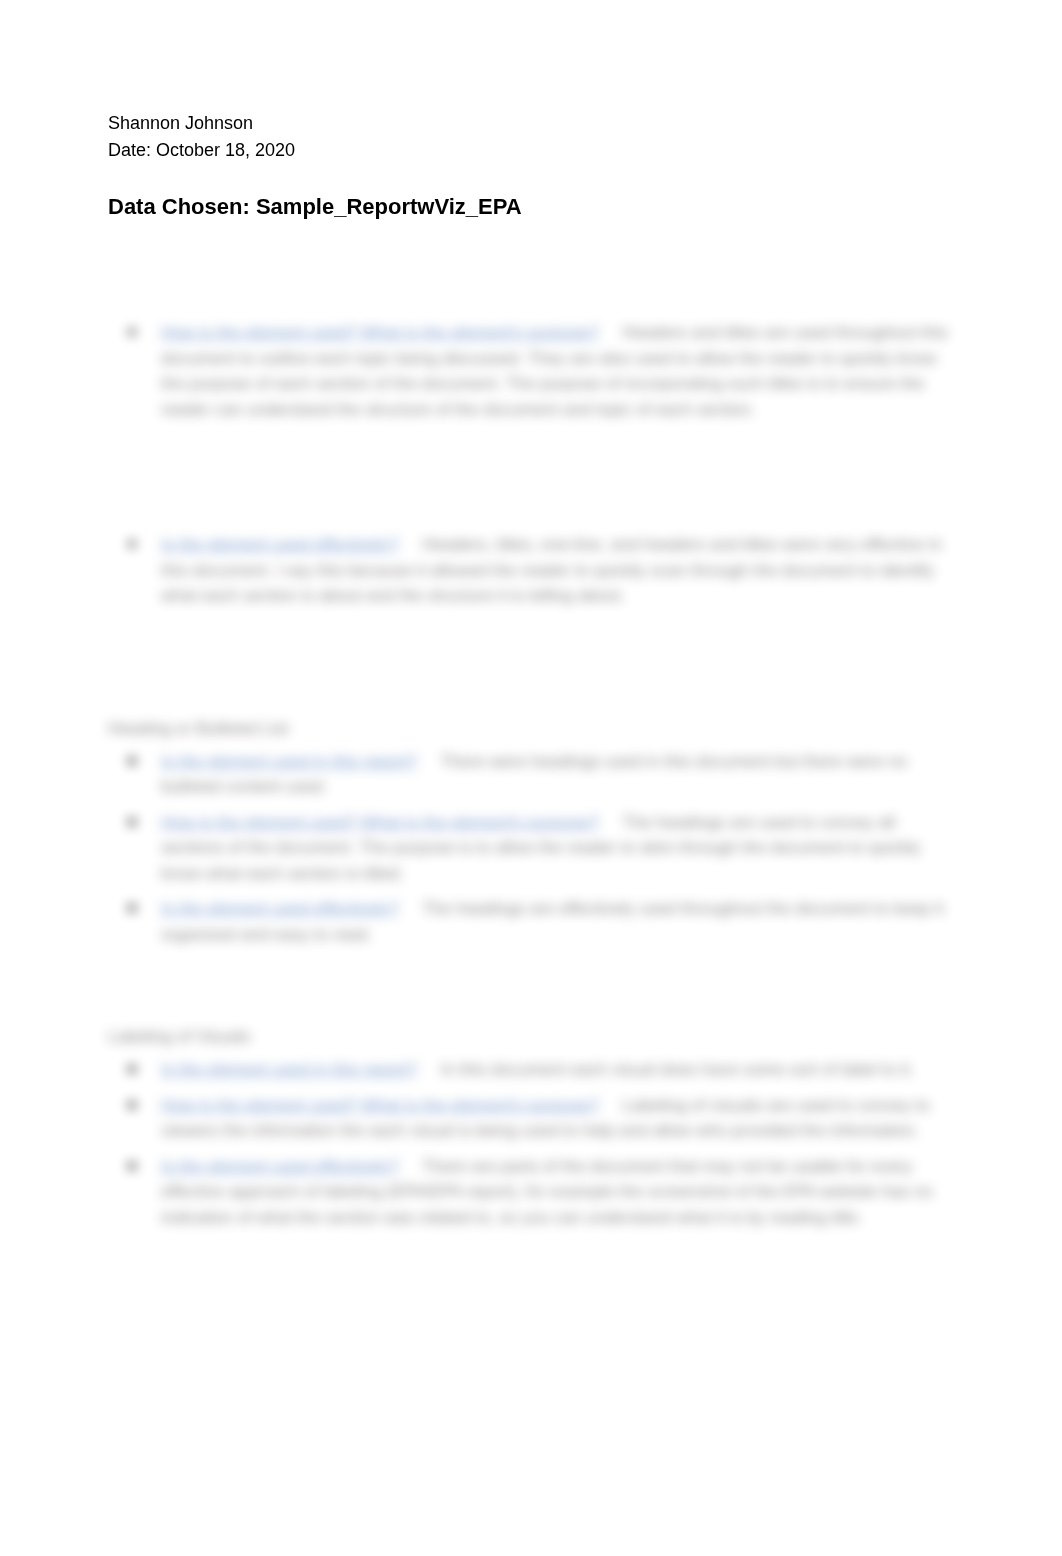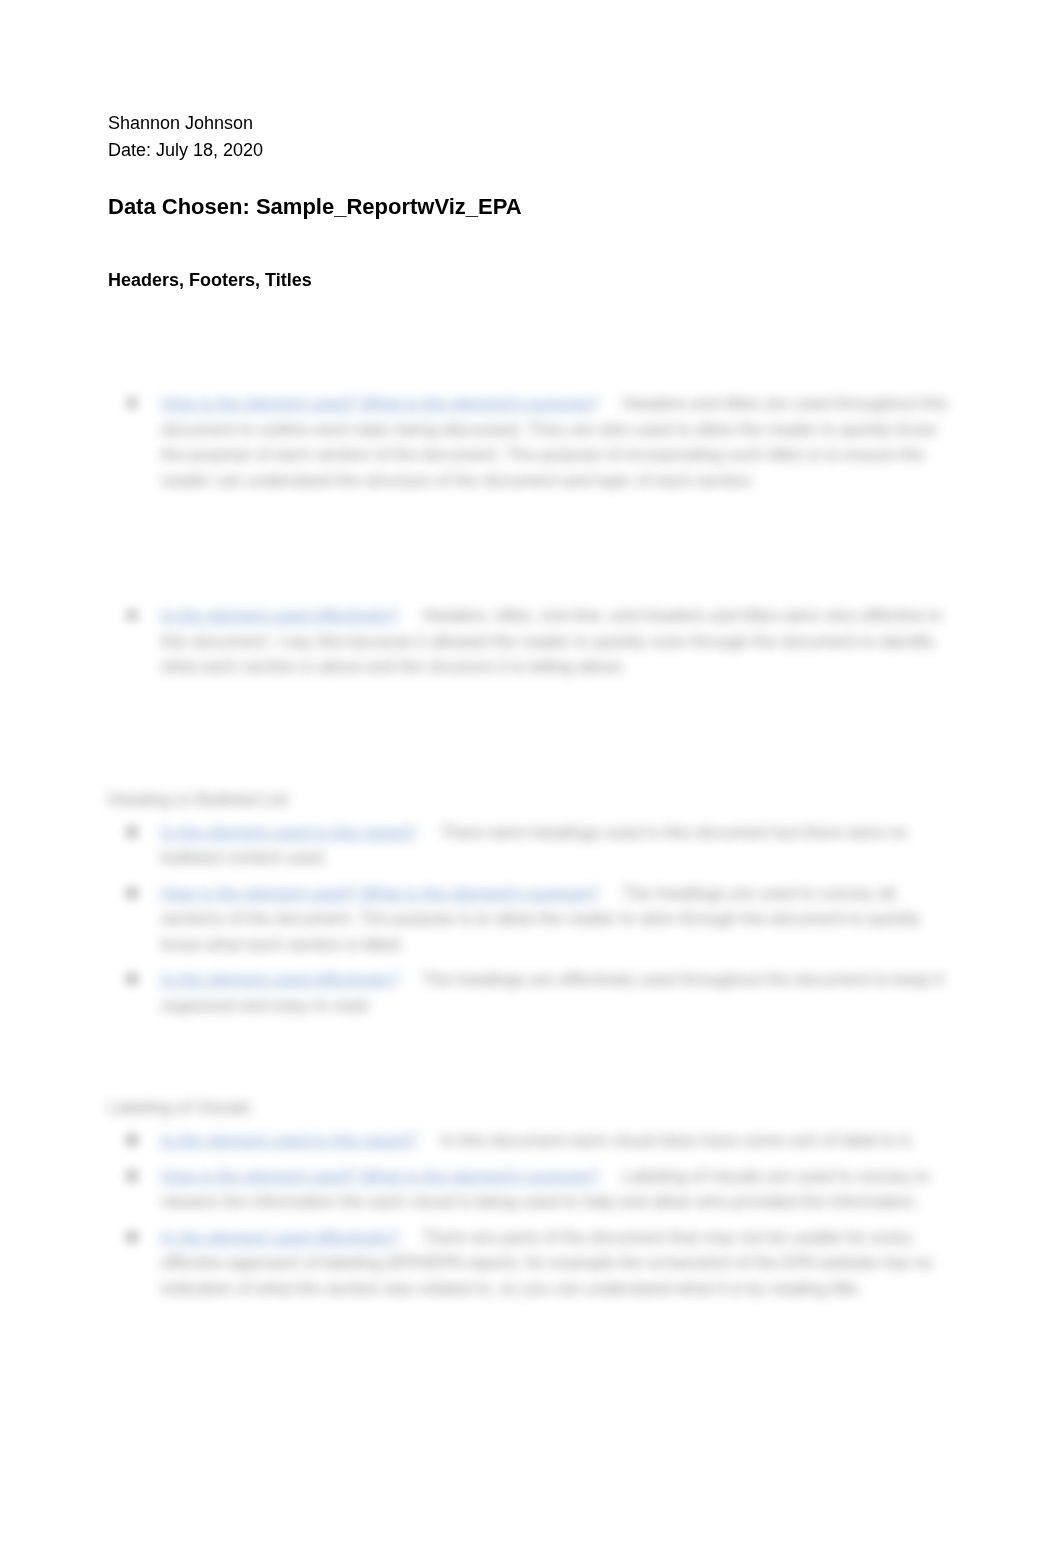--- a/index.html
+++ b/index.html
@@ -87,26 +87,25 @@
     .spacer-md {
       height: 60px;
     }
   </style>
 </head>
 <body>
 
 <div class="page">
   <div class="header-info">
     <div>Shannon Johnson</div>
-    <div>Date: July 18, 2020</div>
+    <div>Date: October 18, 2020</div>
   </div>
 
   <div class="title">Data Chosen: Sample_ReportwViz_EPA</div>
 
-  <div class="section-heading">Headers, Footers, Titles</div>
 
   <div class="blurred-section">
     <div class="list-item">
       <div class="bullet"></div>
       <div class="item-content">
         <span class="question">How is the element used? What is the element's purpose?</span>
         <span>&nbsp;&nbsp;&nbsp;</span>
         <span class="answer">Headers and titles are used throughout this document to outline each topic being discussed. They are also used to allow the reader to quickly know the purpose of each section of the document. The purpose of incorporating such titles is to ensure the reader can understand the structure of the document and topic of each section.</span>
       </div>
     </div>

